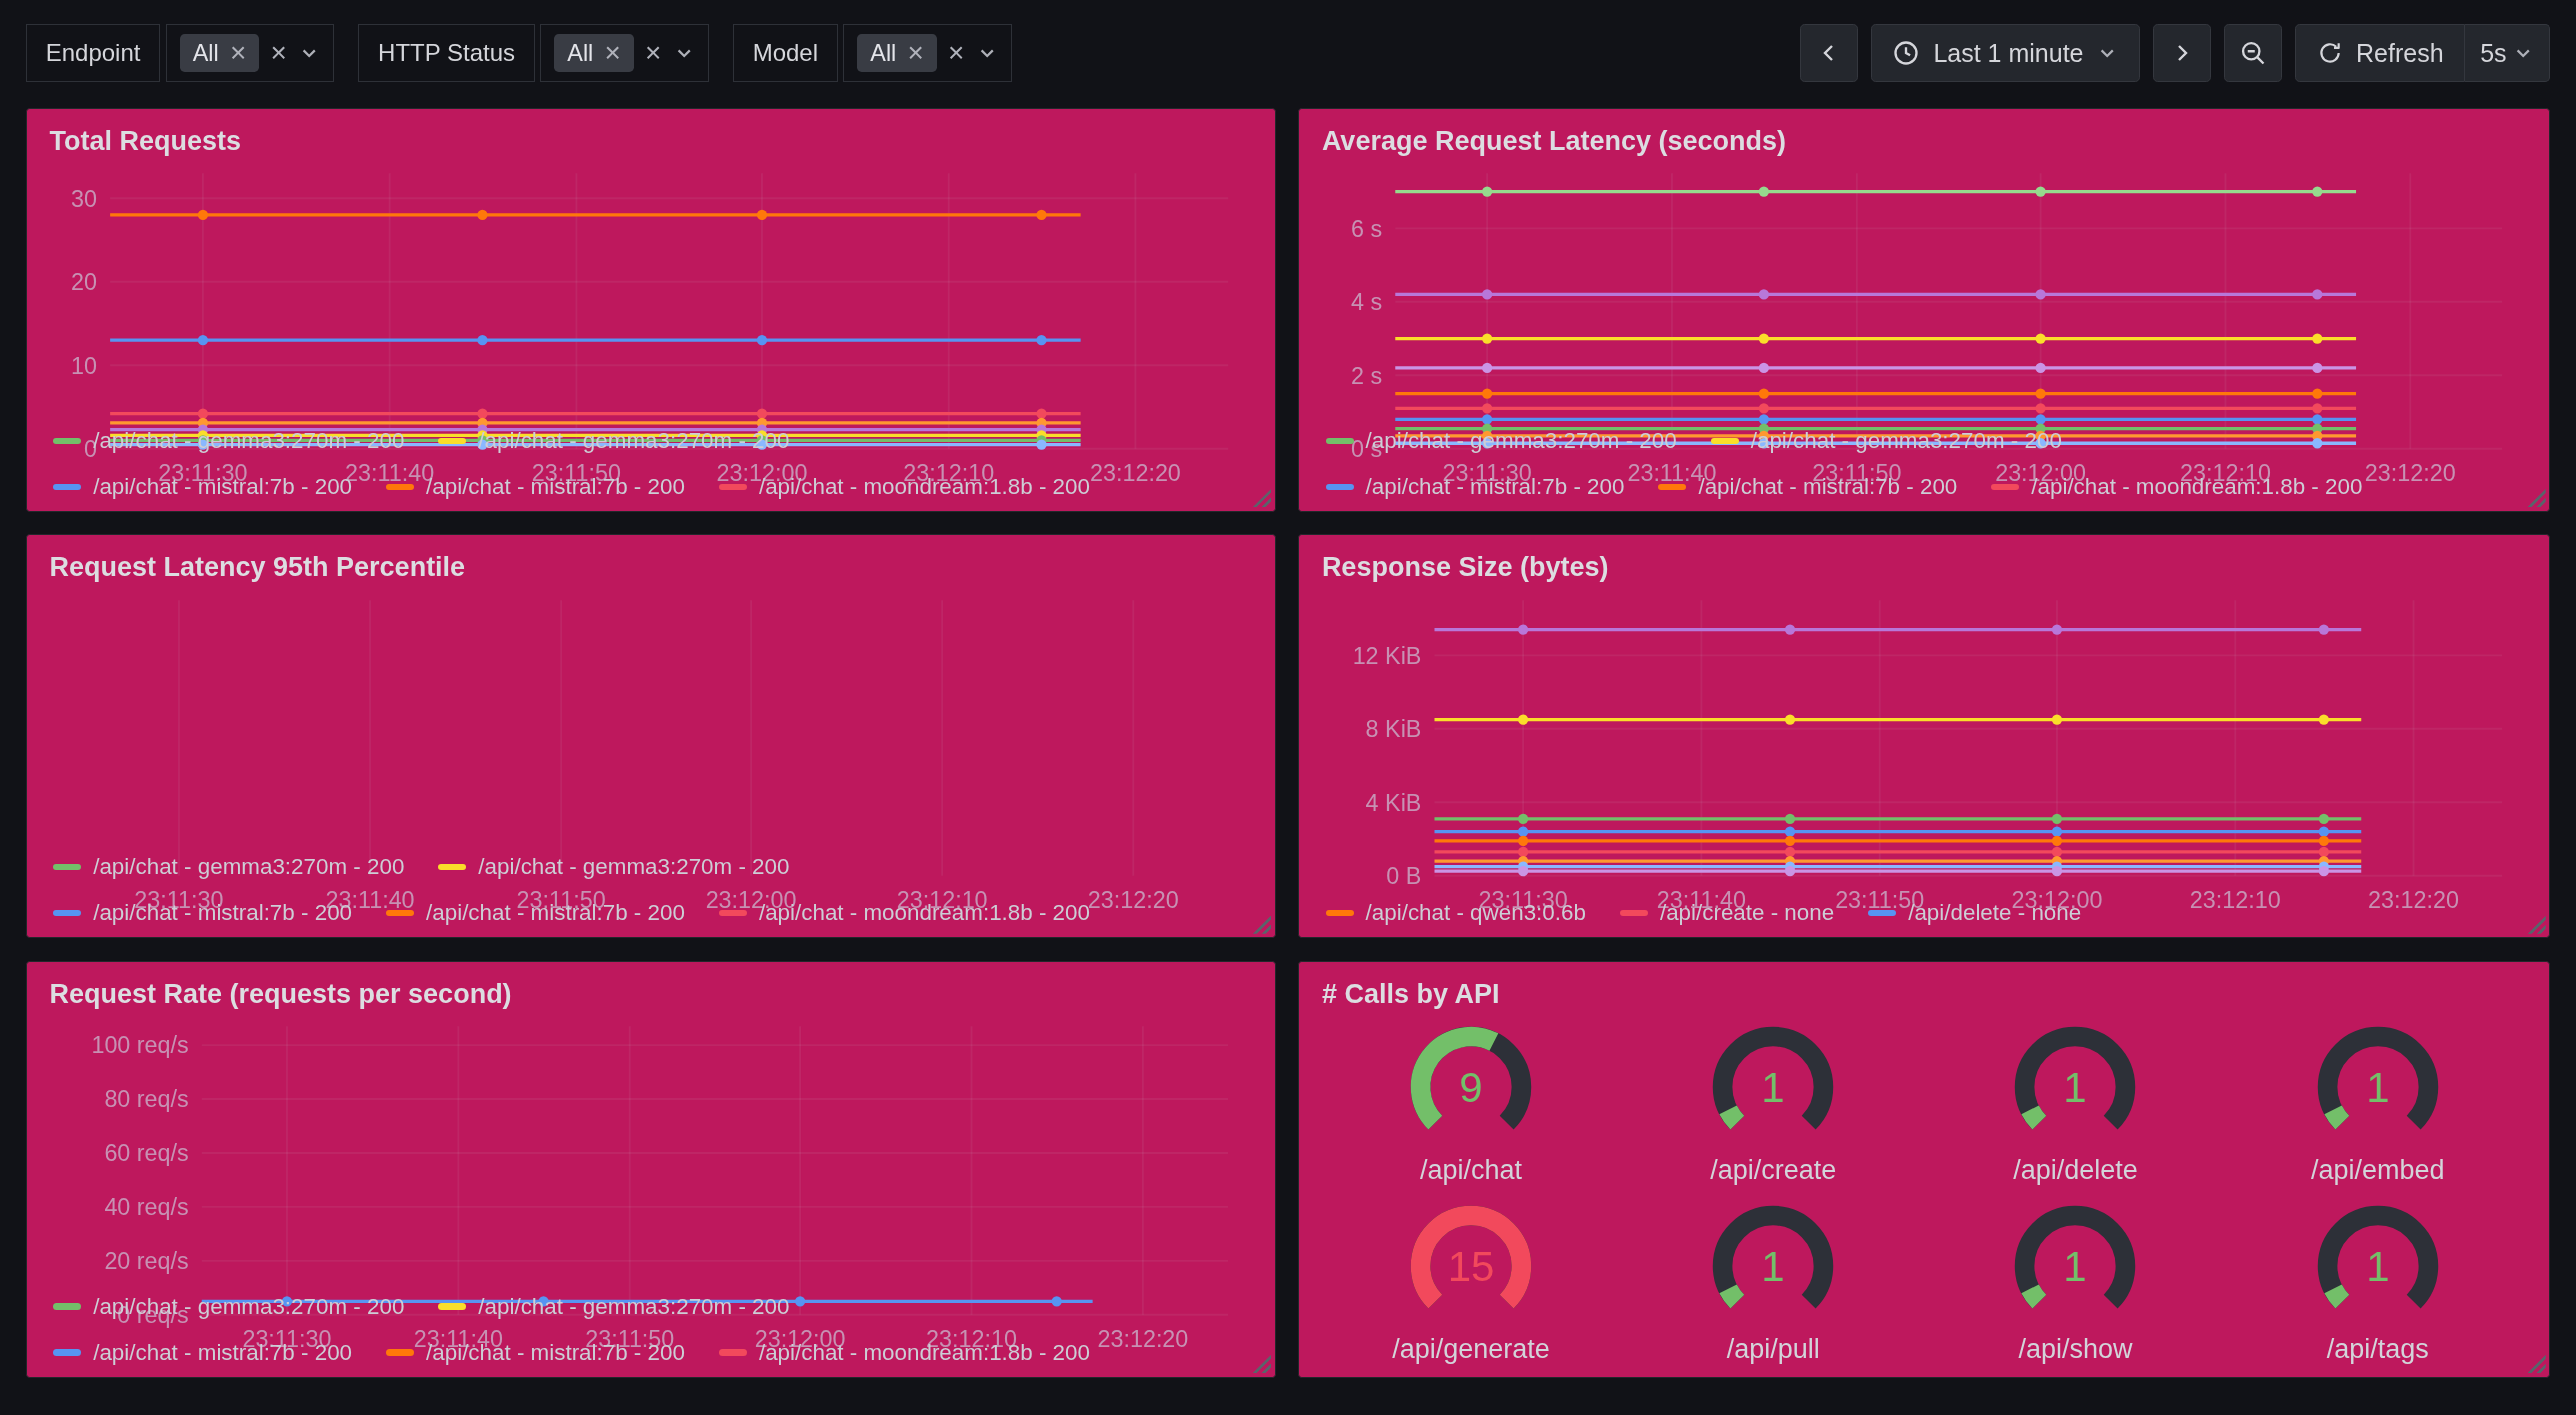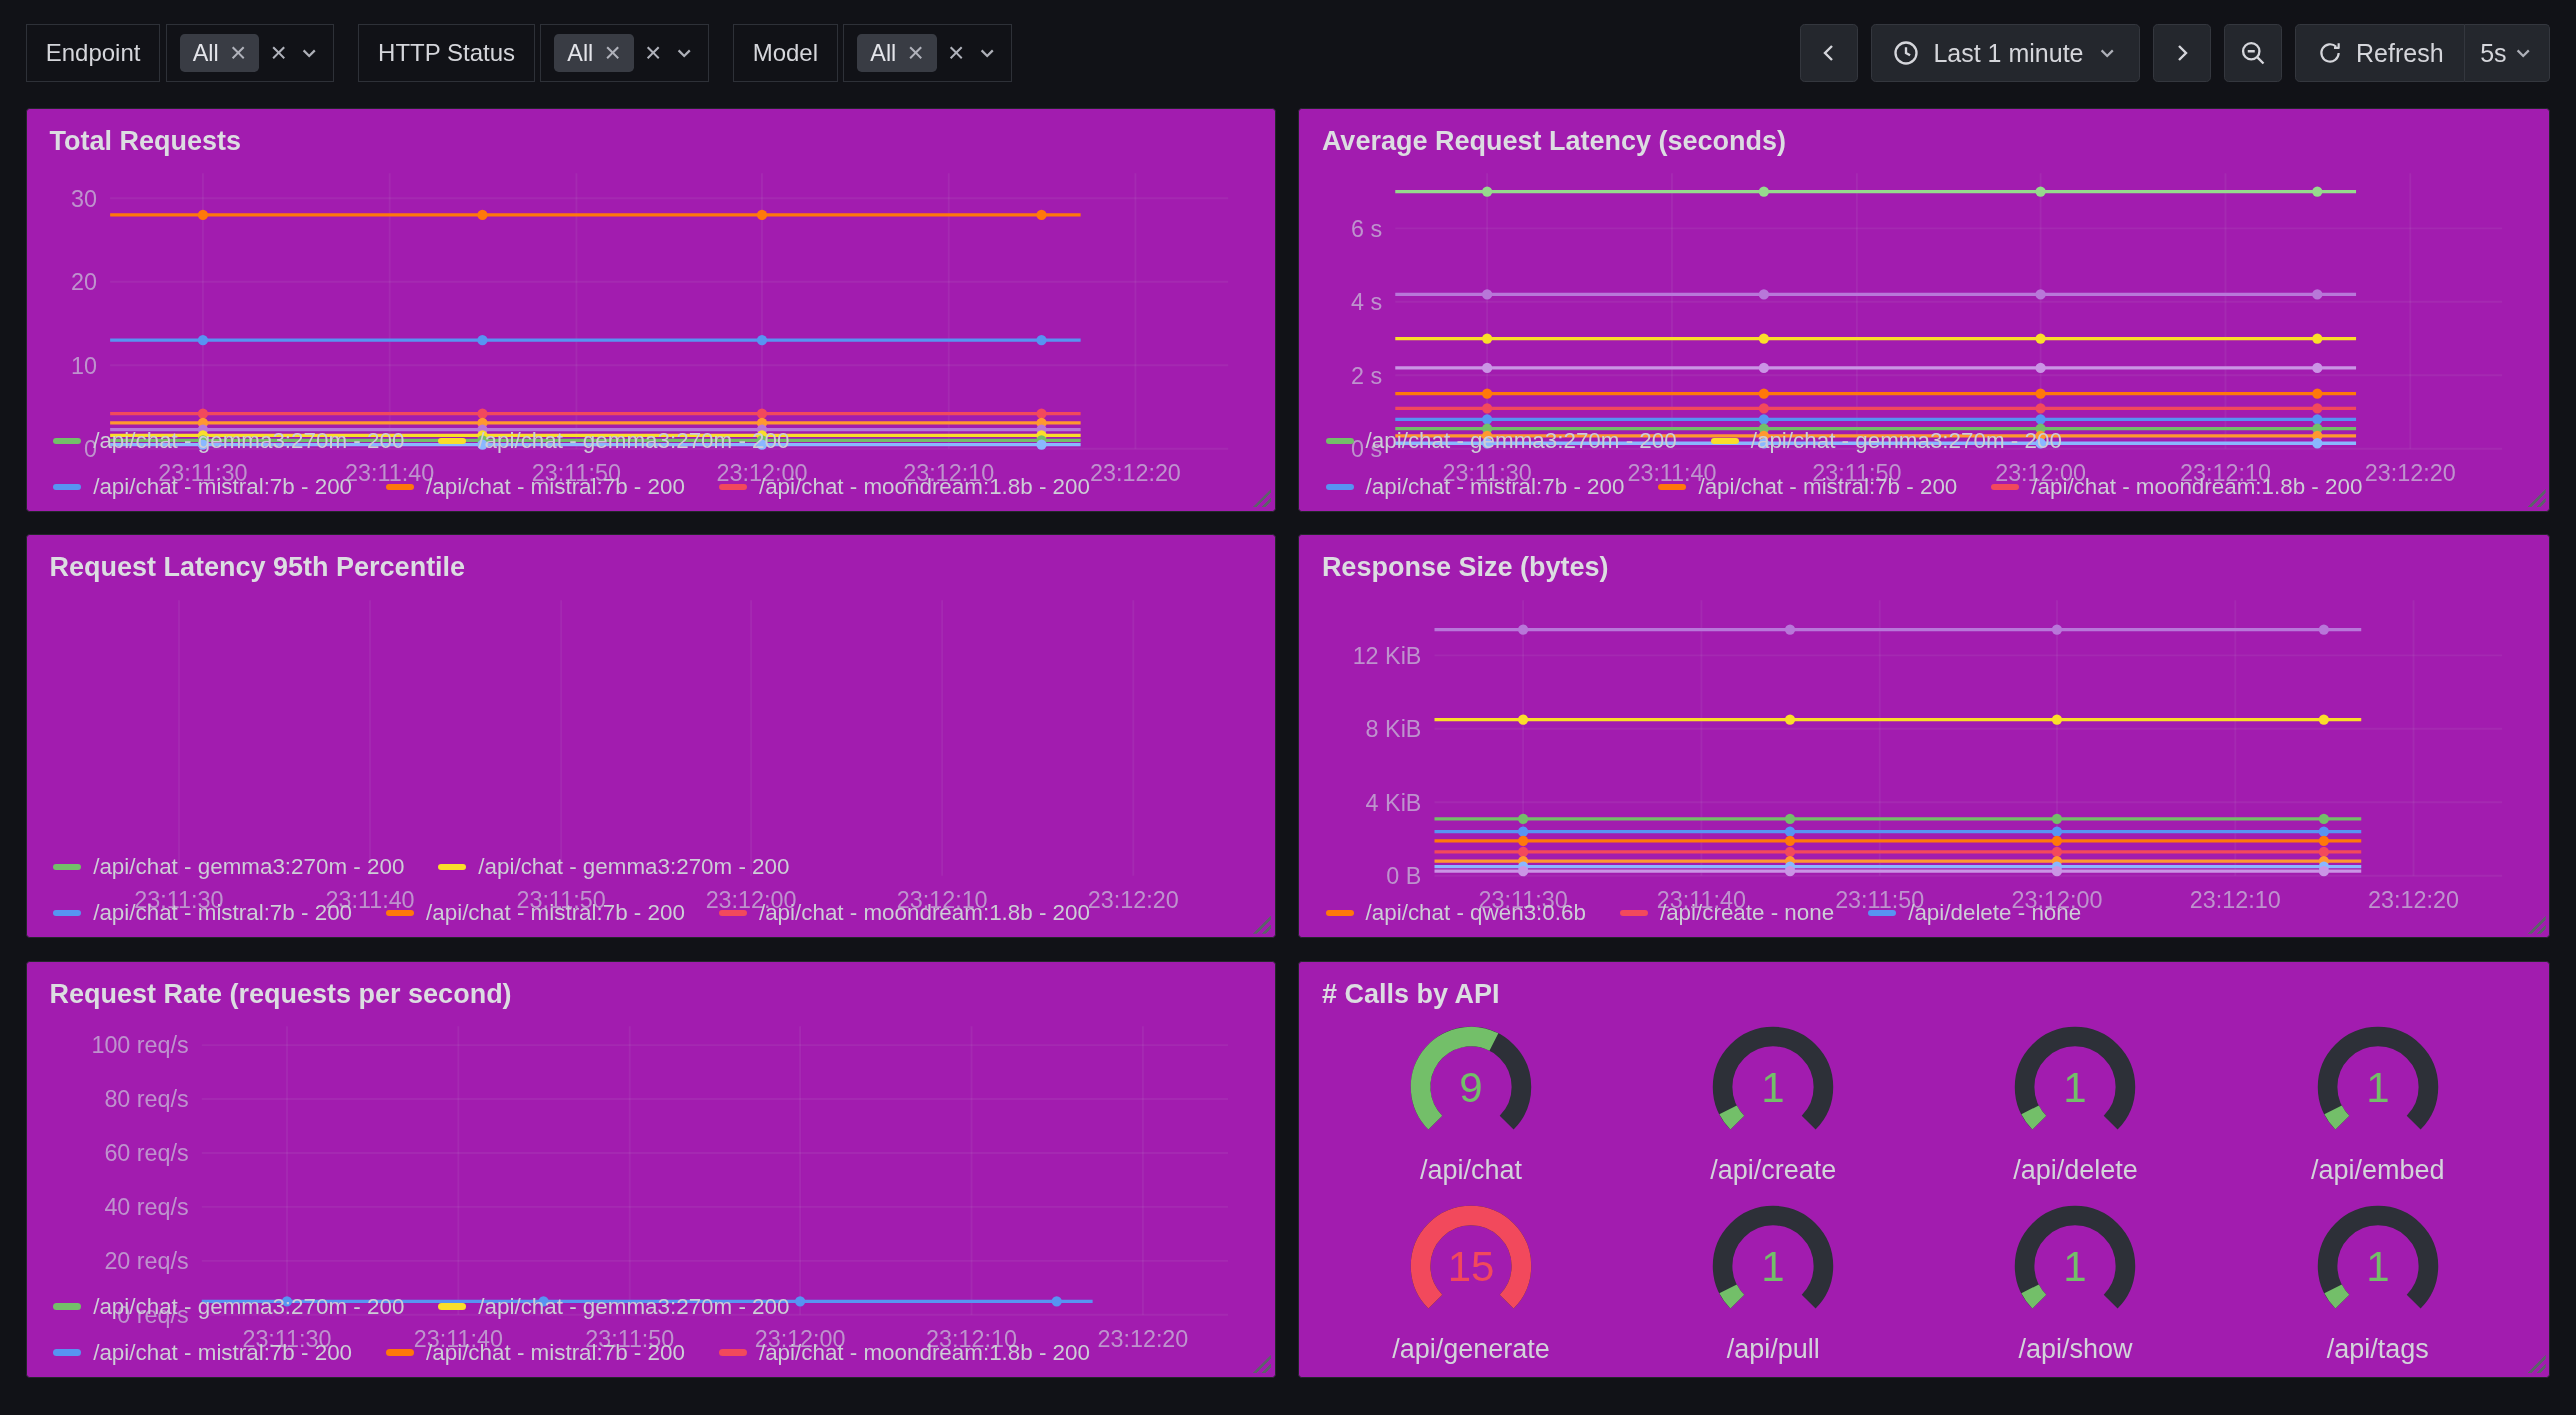--- a/index.html
+++ b/index.html
@@ -20,21 +20,21 @@
 
   .tools{display:flex;align-items:center;gap:13px}
   .btn{display:flex;align-items:center;gap:13px;height:58px;padding:0 20.6px;background:#24272d;border:1.9px solid #34373e;border-radius:4.7px;font-size:25px;color:#d5d6db;cursor:pointer;white-space:nowrap}
   .btn.sq{width:58px;justify-content:center;padding:0}
   .btn-group{display:flex}
   .btn-group .btn:first-child{border-radius:4.7px 0 0 4.7px}
   .btn-group .btn:last-child{border-radius:0 4.7px 4.7px 0;border-left-width:0;padding:0 15px;gap:5px}
 
   
   .grid{display:grid;grid-template-columns:1250px 1252px;grid-template-rows:404px 404px 417px;gap:22.4px}
-  .panel{position:relative;display:flex;flex-direction:column;background:#a21caf;border:1.9px solid #23262b;border-radius:3.7px;padding:11.2px 20.6px 11.2px;overflow:hidden}
+  .panel{position:relative;display:flex;flex-direction:column;background:#be185d;border:1.9px solid #23262b;border-radius:3.7px;padding:11.2px 20.6px 11.2px;overflow:hidden}
   .panel-title{font-size:27px;font-weight:600;color:#dcdde1;margin:5.6px 0 5.6px 1.9px;cursor:pointer}
   .chart{flex:1;min-height:0}
   .chart svg{display:block}
 
   .legend{display:flex;flex-direction:column;gap:20px;margin-top:9.3px;padding-left:5.6px}
   .legend-row{display:flex;gap:34px}
   .legend-item{display:flex;align-items:center;gap:12px;font-size:22.4px;color:#cdced6;white-space:nowrap;cursor:pointer}
   .swatch{width:28px;height:6.5px;border-radius:3.7px;flex:0 0 auto}
 
   .rz{position:absolute;right:3.7px;bottom:3.7px;width:18.7px;height:18.7px;cursor:nwse-resize;

